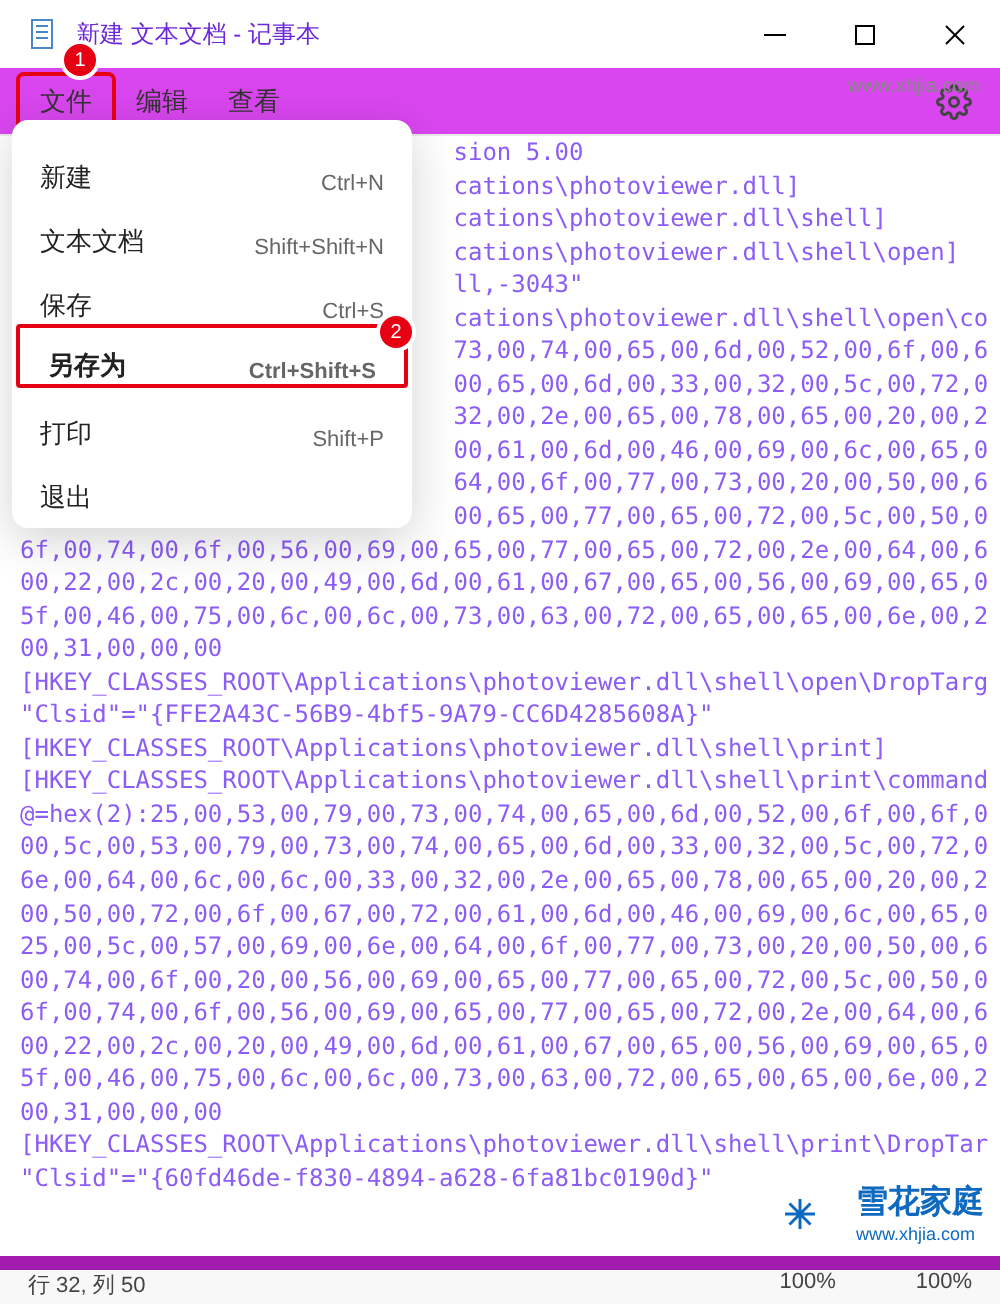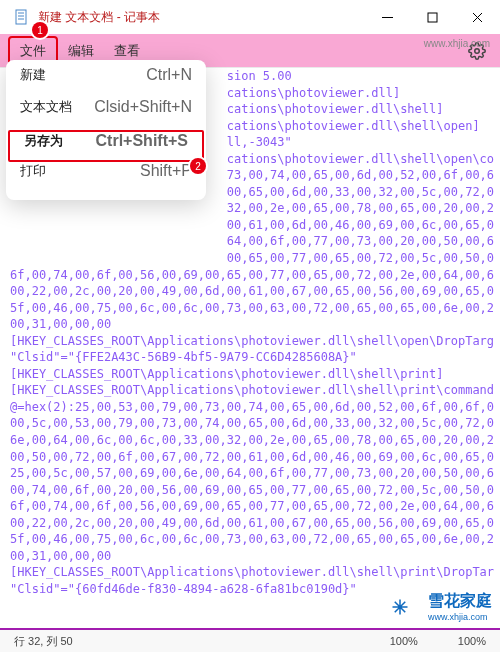--- a/index.html
+++ b/index.html
@@ -1,43 +1,43 @@
 <!DOCTYPE html>
 <html><head>
 <meta charset="utf-8">
 <style>
   * { margin: 0; padding: 0; box-sizing: border-box; }
   body { font-family: "Microsoft YaHei", "Segoe UI", sans-serif; width: 500px; height: 652px; background: #fff; position: relative; overflow: hidden; font-size: 13px; }
 
   
   .titlebar { height: 34px; display: flex; align-items: center; padding-left: 14px; background: #fff; }
   .title-icon { width: 16px; height: 16px; margin-right: 8px; }
-  .title-text { font-size: 12px; color: #b91c1c; flex: 1; }
+  .title-text { font-size: 12px; color: #6d28d9; flex: 1; }
   .win-btns { display: flex; height: 100%; }
   .win-btn { width: 45px; display:flex; align-items:center; justify-content:center; color:#333; }
   .win-btn svg { width:11px; height:11px; }
 
   
-  .menubar { height: 34px; display: flex; align-items: center; padding: 0 8px; background: #f9a8d4; border-bottom: 1px solid #eaeaea; }
+  .menubar { height: 34px; display: flex; align-items: center; padding: 0 8px; background: #d946ef; border-bottom: 1px solid #eaeaea; }
   .menu-item { padding: 4px 10px; font-size: 13px; color: #333; border-radius: 4px; }
   .menu-item.active-red { border: 2px solid #e60012; }
   .menu-spacer { flex: 1; }
   .gear { width: 18px; height: 18px; color: #444; margin-right: 6px; }
 
   
   .dropdown { position: absolute; top: 60px; left: 6px; width: 200px; background: #fff; border-radius: 8px; box-shadow: 0 6px 24px rgba(0,0,0,.18); padding: 6px 0; z-index: 10; }
-  .dd-item { display: flex; align-items: flex-start; justify-content: space-between; height: 32px; padding: 0 14px; font-size: 13px; color: #222; }
-  .dd-shortcut { font-size: 16px; color: #666; }
+  .dd-item { display: flex; align-items: flex-end; justify-content: space-between; height: 32px; padding: 0 14px; font-size: 13px; color: #222; }
+  .dd-shortcut { font-size: 11px; color: #666; }
   .dd-item.hl-red { border: 2px solid #e60012; margin: 0 2px; border-radius: 2px; font-weight: bold; }
 
   
   .content { position: absolute; top: 68px; left: 10px; right: 6px; bottom: 30px; font-family: Consolas, monospace; font-size: 12px; color: #8b5cf6; white-space: pre; overflow: hidden; line-height: 1.38; } 
   
   
-  .statusbar { position: absolute; bottom: 0; left: 0; right: 0; height: 24px; display:flex; align-items:center; font-size: 11px; color:#444; background:#f8f8f8; border-top:2px solid #a21caf; padding:0 14px; gap: 40px; }
+  .statusbar { position: absolute; bottom: 0; left: 0; right: 0; height: 24px; display:flex; font-size: 11px; color:#444; background:#f8f8f8; border-top:7px solid #a21caf; padding:0 14px; gap: 40px; }
   .sb-spacer{flex:1;}
 
   
   .badge { position: absolute; width: 16px; height: 16px; border-radius: 50%; background: #e60012; color: #fff; font-size: 10px; display:flex; align-items:center; justify-content:center; z-index: 30; font-family: Arial,sans-serif; box-shadow:0 0 0 2px #fff;}
   #b1 { top: 22px; left: 32px; }
   #b2 { top: 158px; left: 190px; }
 
   
   .wm { position:absolute; right:8px; bottom:30px; display:flex; align-items:center; gap:19px; font-size:16px; color:#0f6abf; font-weight:700; z-index:20;}
   .wm-sub { font-size:9px; color:#0f6abf; font-weight:400;}
@@ -88,29 +88,37 @@
 
 <span class="link">www.xhjia.com</span>
 
 <div class="dropdown">
   <div class="dd-item">
       <span>新建</span>
       <span class="dd-shortcut">Ctrl+N</span>
     </div>
   <div class="dd-item">
       <span>文本文档</span>
-      <span class="dd-shortcut">Clsid+Shift+N</span>
+      <span class="dd-shortcut">Shift+Shift+N</span>
+    </div>
+  <div class="dd-item">
+      <span>保存</span>
+      <span class="dd-shortcut">Ctrl+S</span>
     </div>
   <div class="dd-item hl-red">
       <span>另存为</span>
       <span class="dd-shortcut">Ctrl+Shift+S</span>
     </div>
   <div class="dd-item">
       <span>打印</span>
       <span class="dd-shortcut">Shift+P</span>
+    </div>
+  <div class="dd-item">
+      <span>退出</span>
+      <span class="dd-shortcut"></span>
     </div>
 </div>
 
 <div id="b1" class="badge">1</div>
 <div id="b2" class="badge">2</div>
 
 <div class="content"><span id="content-span">                              sion 5.00
                               cations\photoviewer.dll]
                               cations\photoviewer.dll\shell]
                               cations\photoviewer.dll\shell\open]

